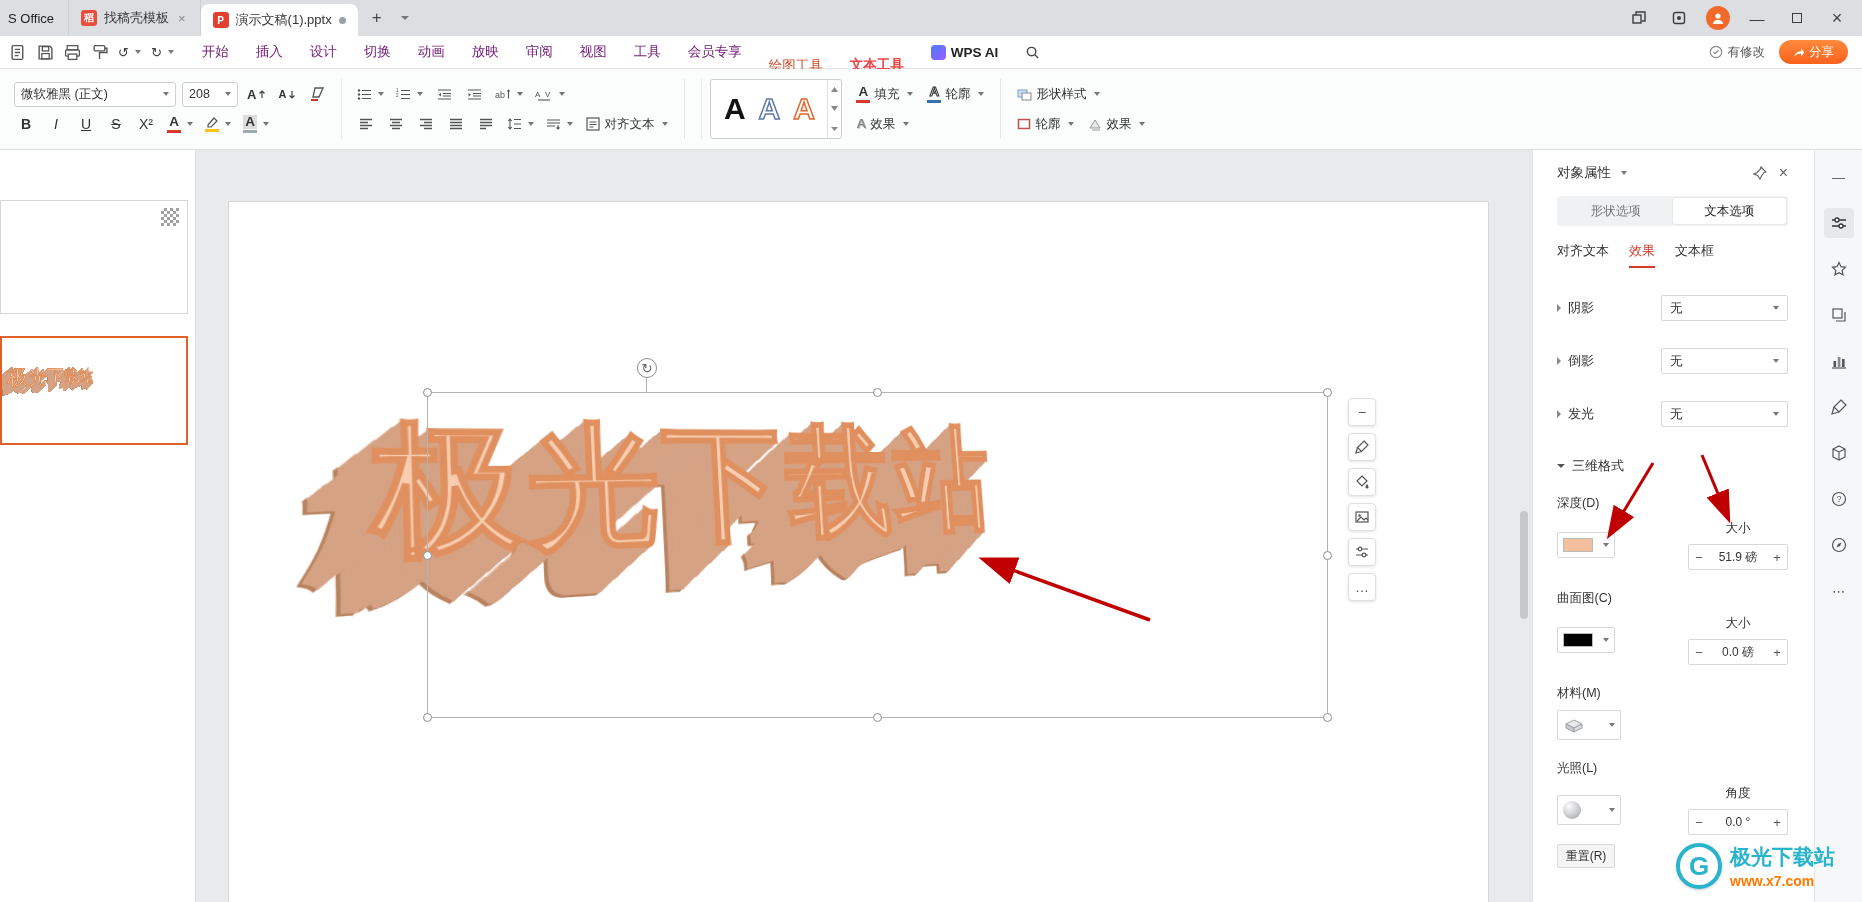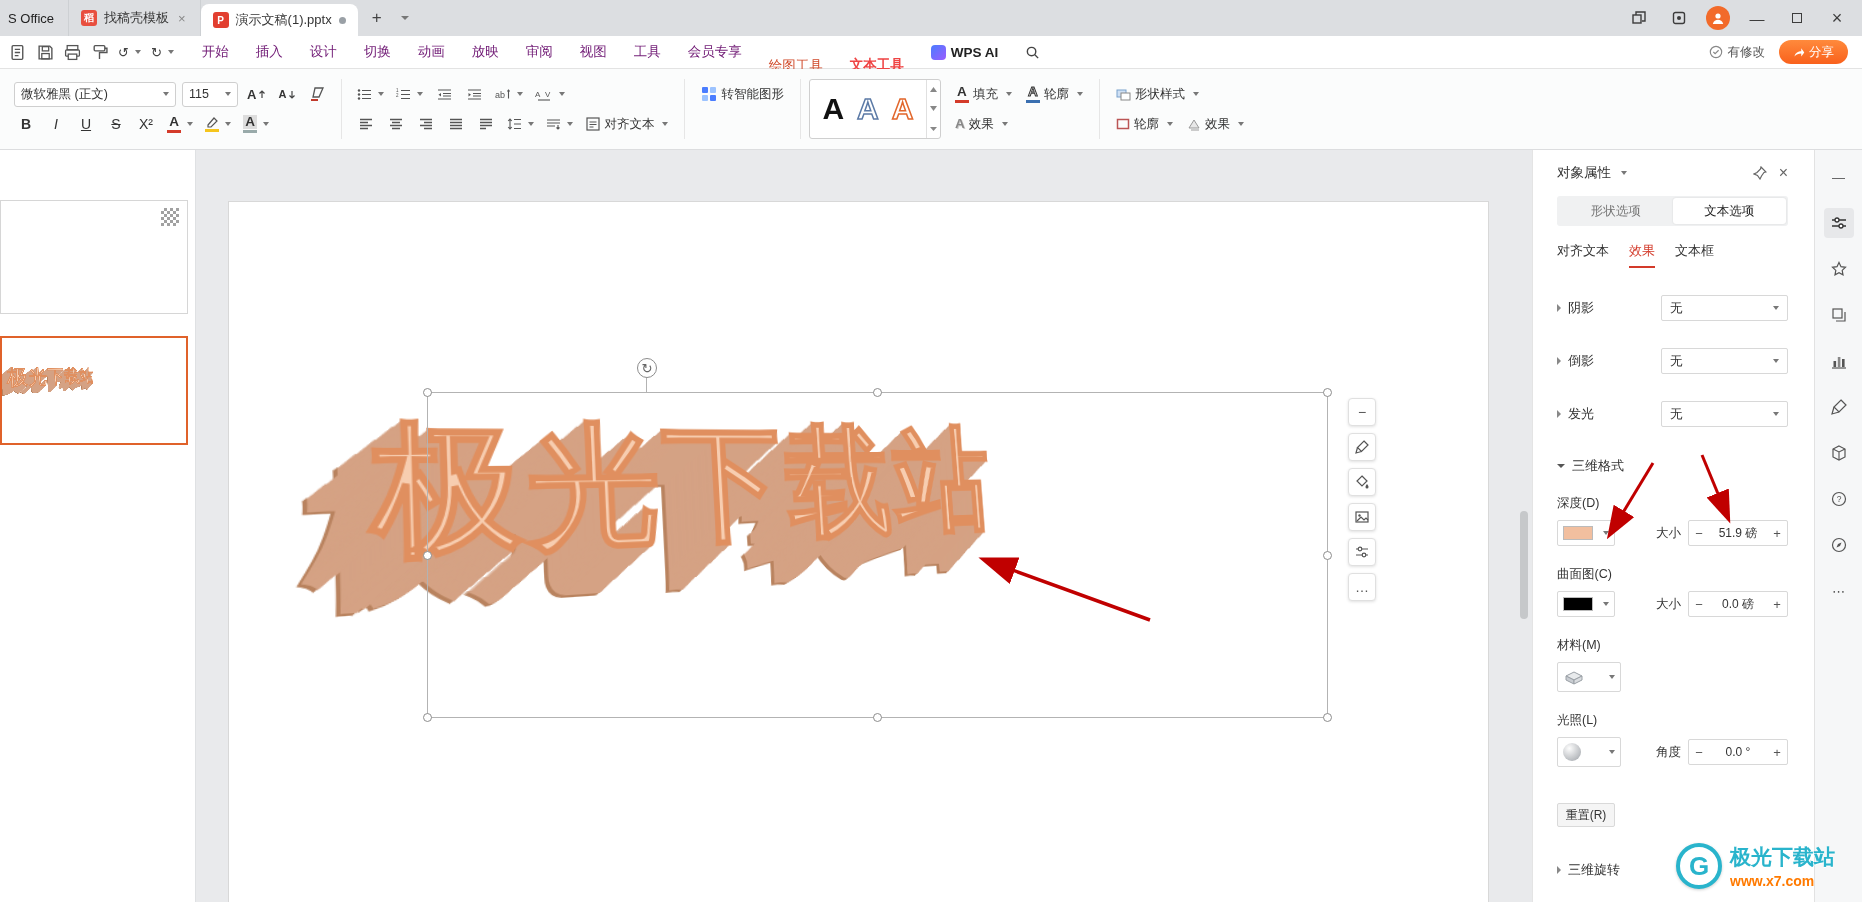--- a/index.html
+++ b/index.html
@@ -98,27 +98,27 @@
 .rp-subtab.on{color:#d33a2a;border-bottom:2px solid #d33a2a;}
 .sec-row{display:flex;align-items:center;margin-top:27px;}
 .sec-label{display:flex;align-items:center;gap:7px;font-size:13px;color:#333;}
 .dd{margin-left:auto;width:127px;height:26px;border:1px solid #d8d8d8;border-radius:2px;background:#fff;display:flex;align-items:center;padding:0 8px;font-size:12.5px;color:#333;}
 .dd .caret{margin-left:auto;}
 .hdr3d{display:flex;align-items:center;gap:7px;margin-top:30px;font-size:13px;color:#333;}
 .sub-label{margin-top:20px;font-size:12.5px;color:#333;}
 .ctl-row{display:flex;align-items:center;margin-top:8px;}
 .color-dd{width:58px;height:26px;border:1px solid #d8d8d8;border-radius:2px;display:flex;align-items:center;justify-content:space-between;padding:0 5px;background:#fff;}
 .swatch{width:30px;height:14px;border:1px solid #bbb;}
-.size-grp{margin-left:auto;display:flex;align-items:center;gap:7px;}
+.size-grp{margin-left:auto;display:flex;align-items:center;gap:7px;flex-direction:column;}
 .size-lbl{font-size:12.5px;color:#333;}
 .stepper{width:100px;height:26px;border:1px solid #d8d8d8;border-radius:2px;background:#fff;display:flex;align-items:center;}
 .stepper button{width:20px;height:100%;border:none;background:none;color:#555;font-size:13px;}
 .stepper .val{flex:1;text-align:center;font-size:12px;color:#333;}
 .pic-dd{width:64px;height:30px;border:1px solid #d8d8d8;border-radius:2px;display:flex;align-items:center;justify-content:space-between;padding:0 5px;background:#fff;}
-.reset-btn{margin-top:36px;width:58px;height:24px;background:#f5f5f5;border:1px solid #d9d9d9;border-radius:2px;font-size:12px;color:#333;display:flex;align-items:center;justify-content:center;}
+.reset-btn{margin-top:9px;width:58px;height:24px;background:#f5f5f5;border:1px solid #d9d9d9;border-radius:2px;font-size:12px;color:#333;display:flex;align-items:center;justify-content:center;}
 .sphere{width:18px;height:18px;border-radius:50%;background:radial-gradient(circle at 35% 30%,#fdfdfd,#b9bcc0 70%,#9a9da1);}
 
 
 .right-strip{position:absolute;left:1814px;top:150px;width:48px;height:752px;background:#f6f7f8;border-left:1px solid #e2e2e2;display:flex;flex-direction:column;align-items:center;padding-top:12px;gap:16px;}
 .rs-icon{width:30px;height:30px;display:flex;align-items:center;justify-content:center;border-radius:4px;color:#555;}
 .rs-icon.on{background:#e7e8ea;color:#222;}
 
 
 .arrows{position:absolute;left:0;top:0;width:1862px;height:902px;pointer-events:none;z-index:50;}
 .watermark{position:absolute;left:1676px;top:843px;display:flex;align-items:center;gap:8px;z-index:60;}
@@ -247,21 +247,21 @@
 
 <div class="toolbar">
 
   <div class="tgroup">
     <div class="trow">
       <div class="selbox" style="width:162px;">
           <span>微软雅黑 (正文)</span>
           <span class="caret"></span>
         </div>
       <div class="selbox" style="width:56px;">
-          <span>115</span>
+          <span>208</span>
           <span class="caret"></span>
         </div>
       <span class="tbtn">
           <b>A</b>
           <svg width="8" height="9" viewBox="0 0 8 9">
             <path d="M4 1v7M1.5 3.5L4 1l2.5 2.5" fill="none" stroke="#444" stroke-width="1.2"></path>
           </svg>
         </span>
       <span class="tbtn">
           <b style="font-size:11px;">A</b>
@@ -403,34 +403,20 @@
             <path d="M3.5 5h7M3.5 7.5h7M3.5 10h4" stroke="#555" stroke-width="1.1"></path>
           </svg>
           <span>对齐文本</span>
           <span class="caret"></span>
         </span>
     </div>
   </div>
 
   <div class="vsep"></div>
 
-  <div class="tgroup">
-    <div class="trow">
-      <span class="lblbtn">
-        <svg width="16" height="16" viewBox="0 0 16 16">
-            <rect x="1" y="1" width="6" height="6" rx="1" fill="#4a7dff"></rect>
-            <rect x="9" y="1" width="6" height="6" rx="1" fill="#9cc3ff"></rect>
-            <rect x="1" y="9" width="6" height="6" rx="1" fill="#9cc3ff"></rect>
-            <rect x="9" y="9" width="6" height="6" rx="1" fill="#4a7dff"></rect>
-          </svg>
-        <span>转智能图形</span>
-      </span>
-    </div>
-    <div class="trow"></div>
-  </div>
 
   <div class="vsep"></div>
 
   <div class="wordart-box">
     <div class="wa-samples">
       <span class="wa-a plain">A</span>
       <span class="wa-a outline-blue">A</span>
       <span class="wa-a outline-orange">A</span>
     </div>
     <div class="wa-scroll">

